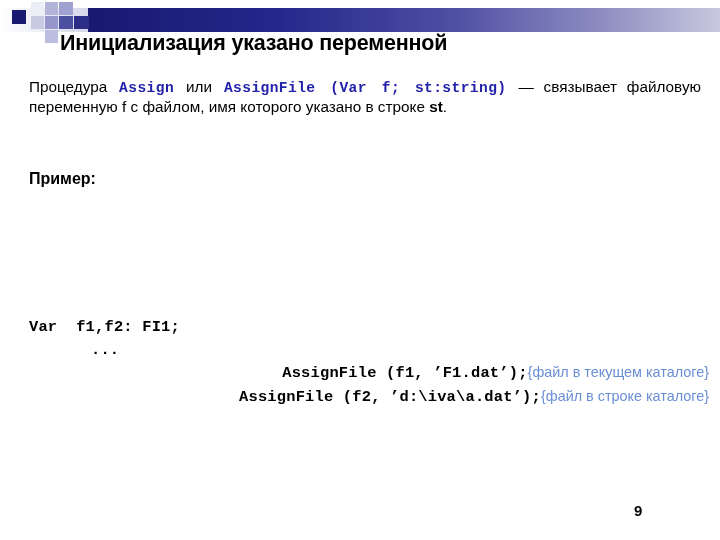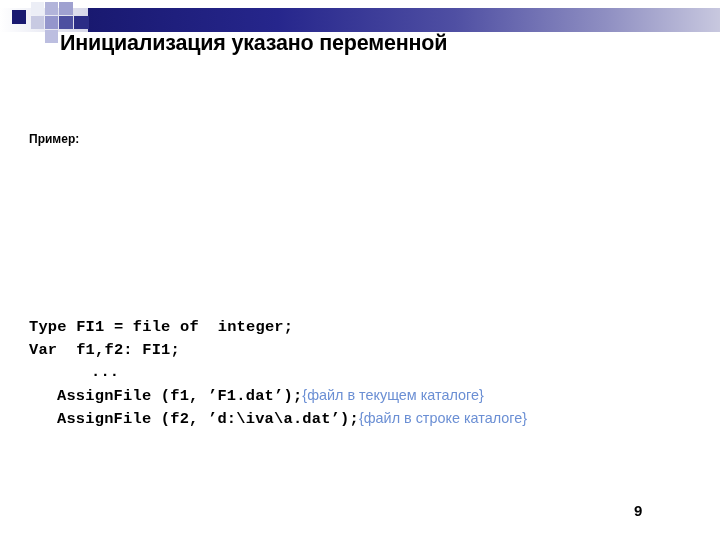--- a/index.html
+++ b/index.html
@@ -73,21 +73,21 @@
     color: #2222aa;
     font-size: 14.6px;
     letter-spacing: 0.4px;
   }
   .bold-st { font-weight: bold; }
 
   .gap-1 { height: 14px; }
   .gap-2 { height: 20px; }
 
   .example-label {
-    font-size: 12px;
+    font-size: 16px;
     font-weight: bold;
     color: #000000;
   }
 
   
   .code-block {
     position: absolute;
     left: 29px;
     top: 316px;
     width: 680px;
@@ -95,21 +95,21 @@
     font-weight: bold;
     font-size: 15.4px;
     color: #000000;
     letter-spacing: 0.2px;
   }
   .code-line {
     white-space: pre;
     line-height: 22.5px;
   }
   .code-line.ind-dots { padding-left: 62px; }
-  .code-line.ind-call { padding-left: 28px; }
+  .code-line.ind-call { padding-left: 28px; text-align: right; }
   .comment {
     color: #6b8fd4;
     font-family: "Liberation Sans", sans-serif;
     font-weight: normal;
     font-size: 14.4px;
     letter-spacing: 0;
   }
 
   
   .slide-number {
@@ -136,31 +136,31 @@
   <div class="sq" style="left:45px;top:30px;width:13px;height:13px;background:#bcbee0;"></div>
   <div class="sq" style="left:59px;top:2px;width:14px;height:13px;background:#9fa1d0;"></div>
   <div class="sq" style="left:59px;top:16px;width:14px;height:13px;background:#4d50a0;"></div>
   <div class="sq" style="left:74px;top:16px;width:15px;height:13px;background:#2b2d86;"></div>
 </div>
 
 <div class="slide-title">Инициализация указано переменной</div>
 
 <div class="body-area">
 
+  <p class="para para-indent"><span>Процедура </span><span class="mono-blue" style="margin: 0px 2px;">Assign</span><span> или </span><span class="mono-blue" style="margin: 0px 2px;">AssignFile (Var f; st:string)</span><span> — связывает файловую переменную f с файлом, имя которого указано в строке </span><span class="bold-st">st</span><span>.</span></p>
 
   <div class="gap-1"></div>
 
 
   <div class="gap-2"></div>
   <div class="gap-2"></div>
 
   <div class="example-label">Пример:</div>
 </div>
 
 <div class="code-block">
-  <div class="code-line">Type FI1 = file of  integer;</div>
   <div class="code-line">Var  f1,f2: FI1;</div>
   <div class="code-line ind-dots">...</div>
   <div class="code-line ind-call"><span>AssignFile (f1, ’F1.dat’);</span><span class="comment">{файл в текущем каталоге}</span></div>
   <div class="code-line ind-call"><span>AssignFile (f2, ’d:\iva\a.dat’);</span><span class="comment">{файл в строке каталоге}</span></div>
 </div>
 
 <div class="slide-number">9</div>
 
 </body></html>

